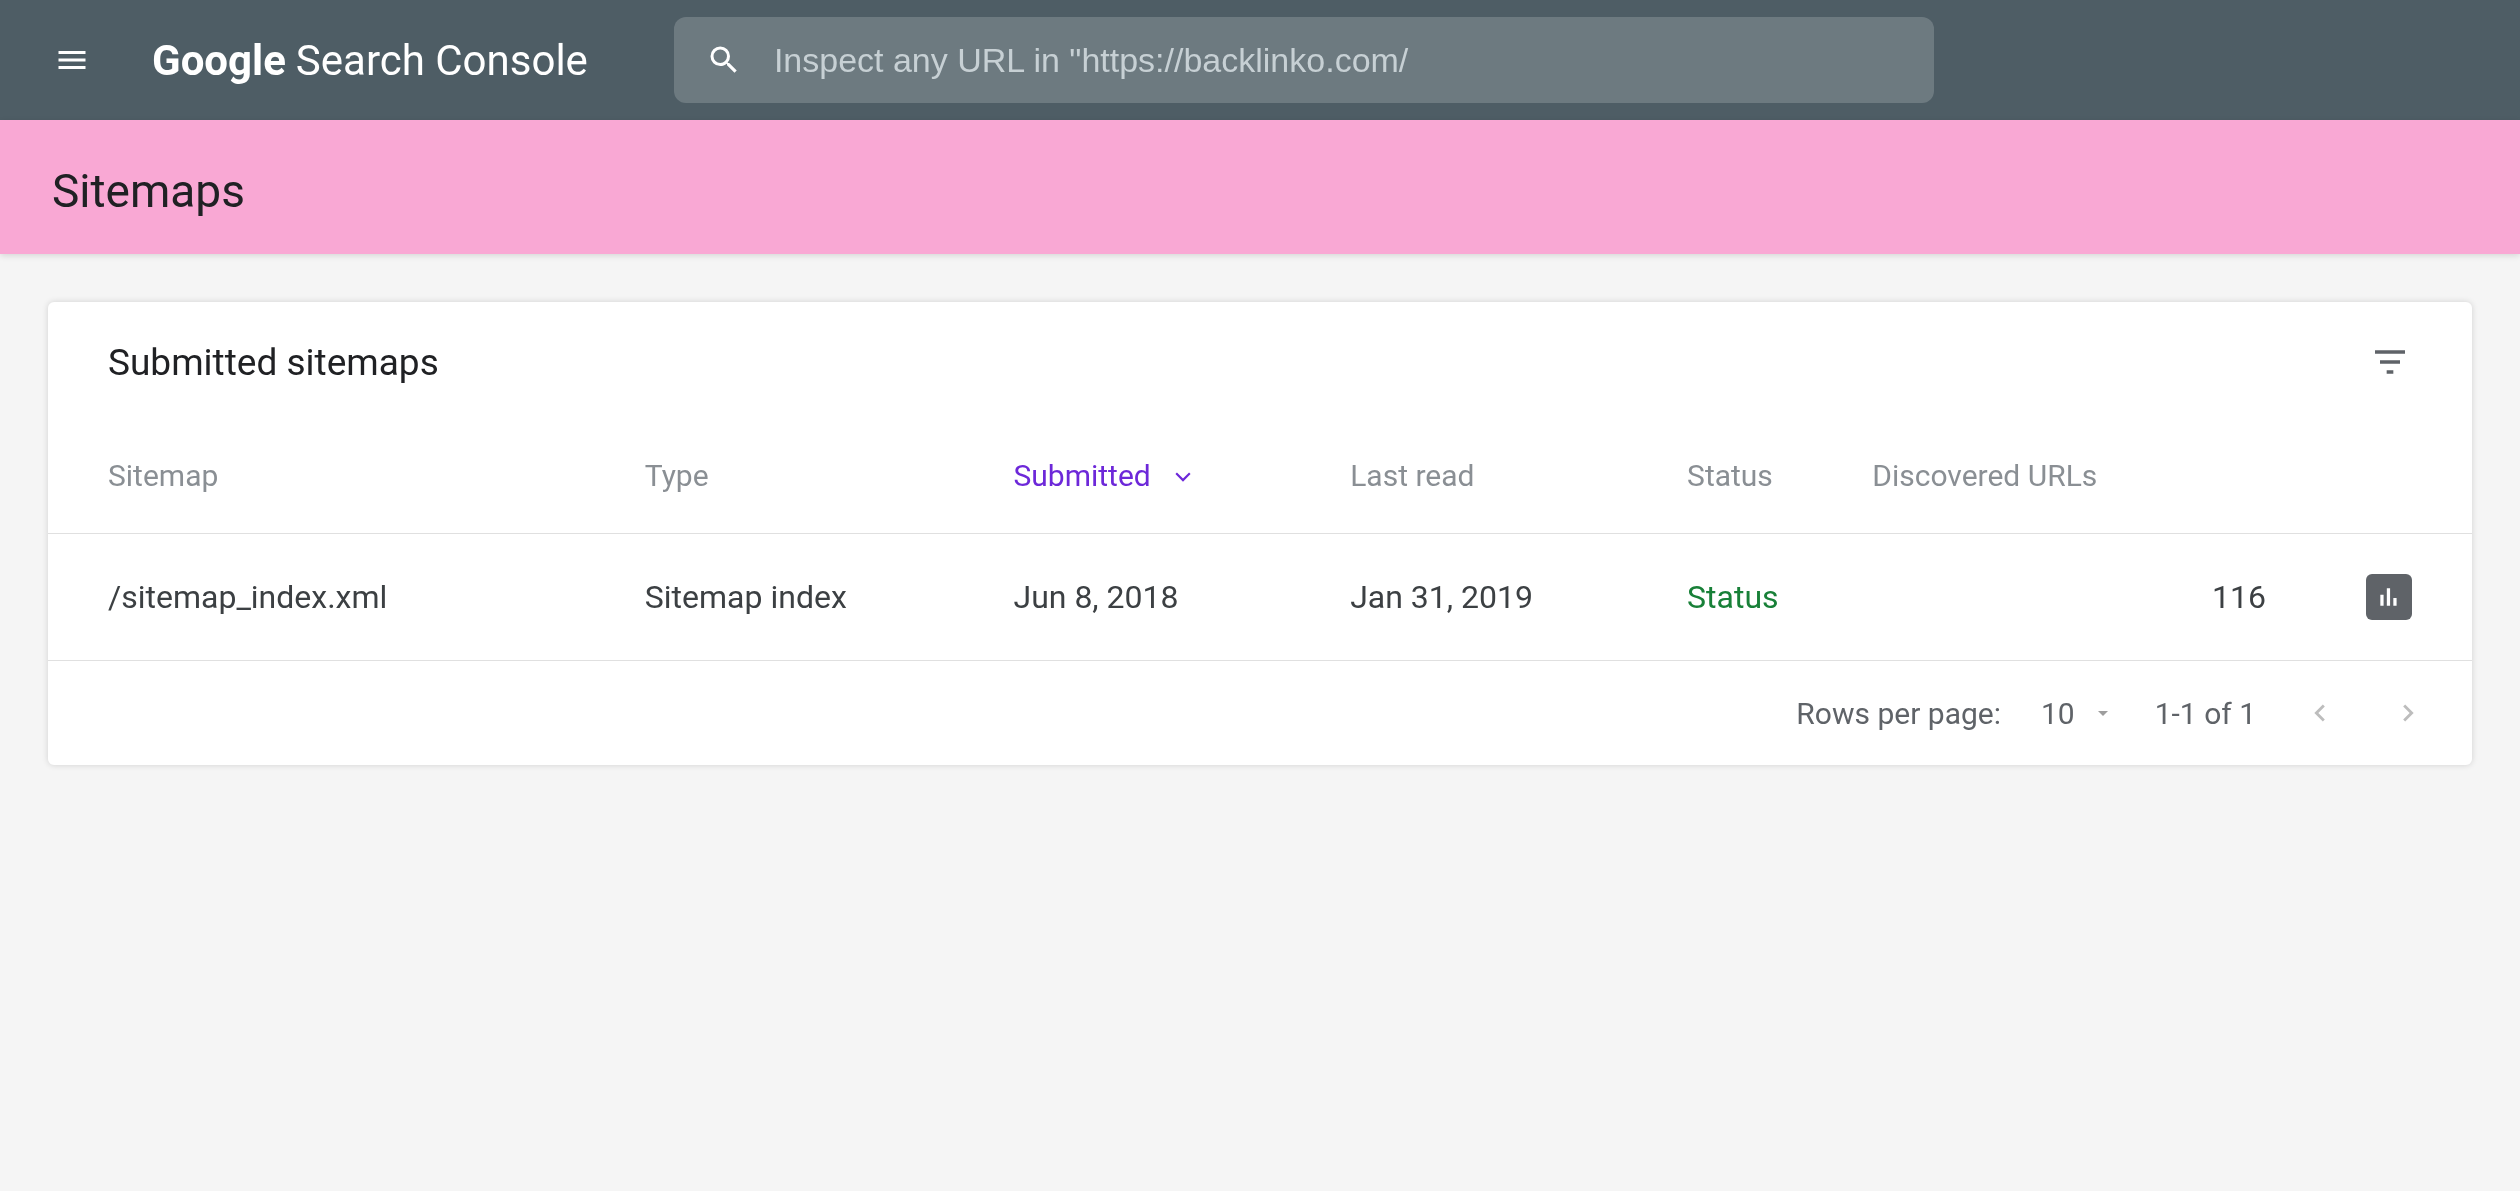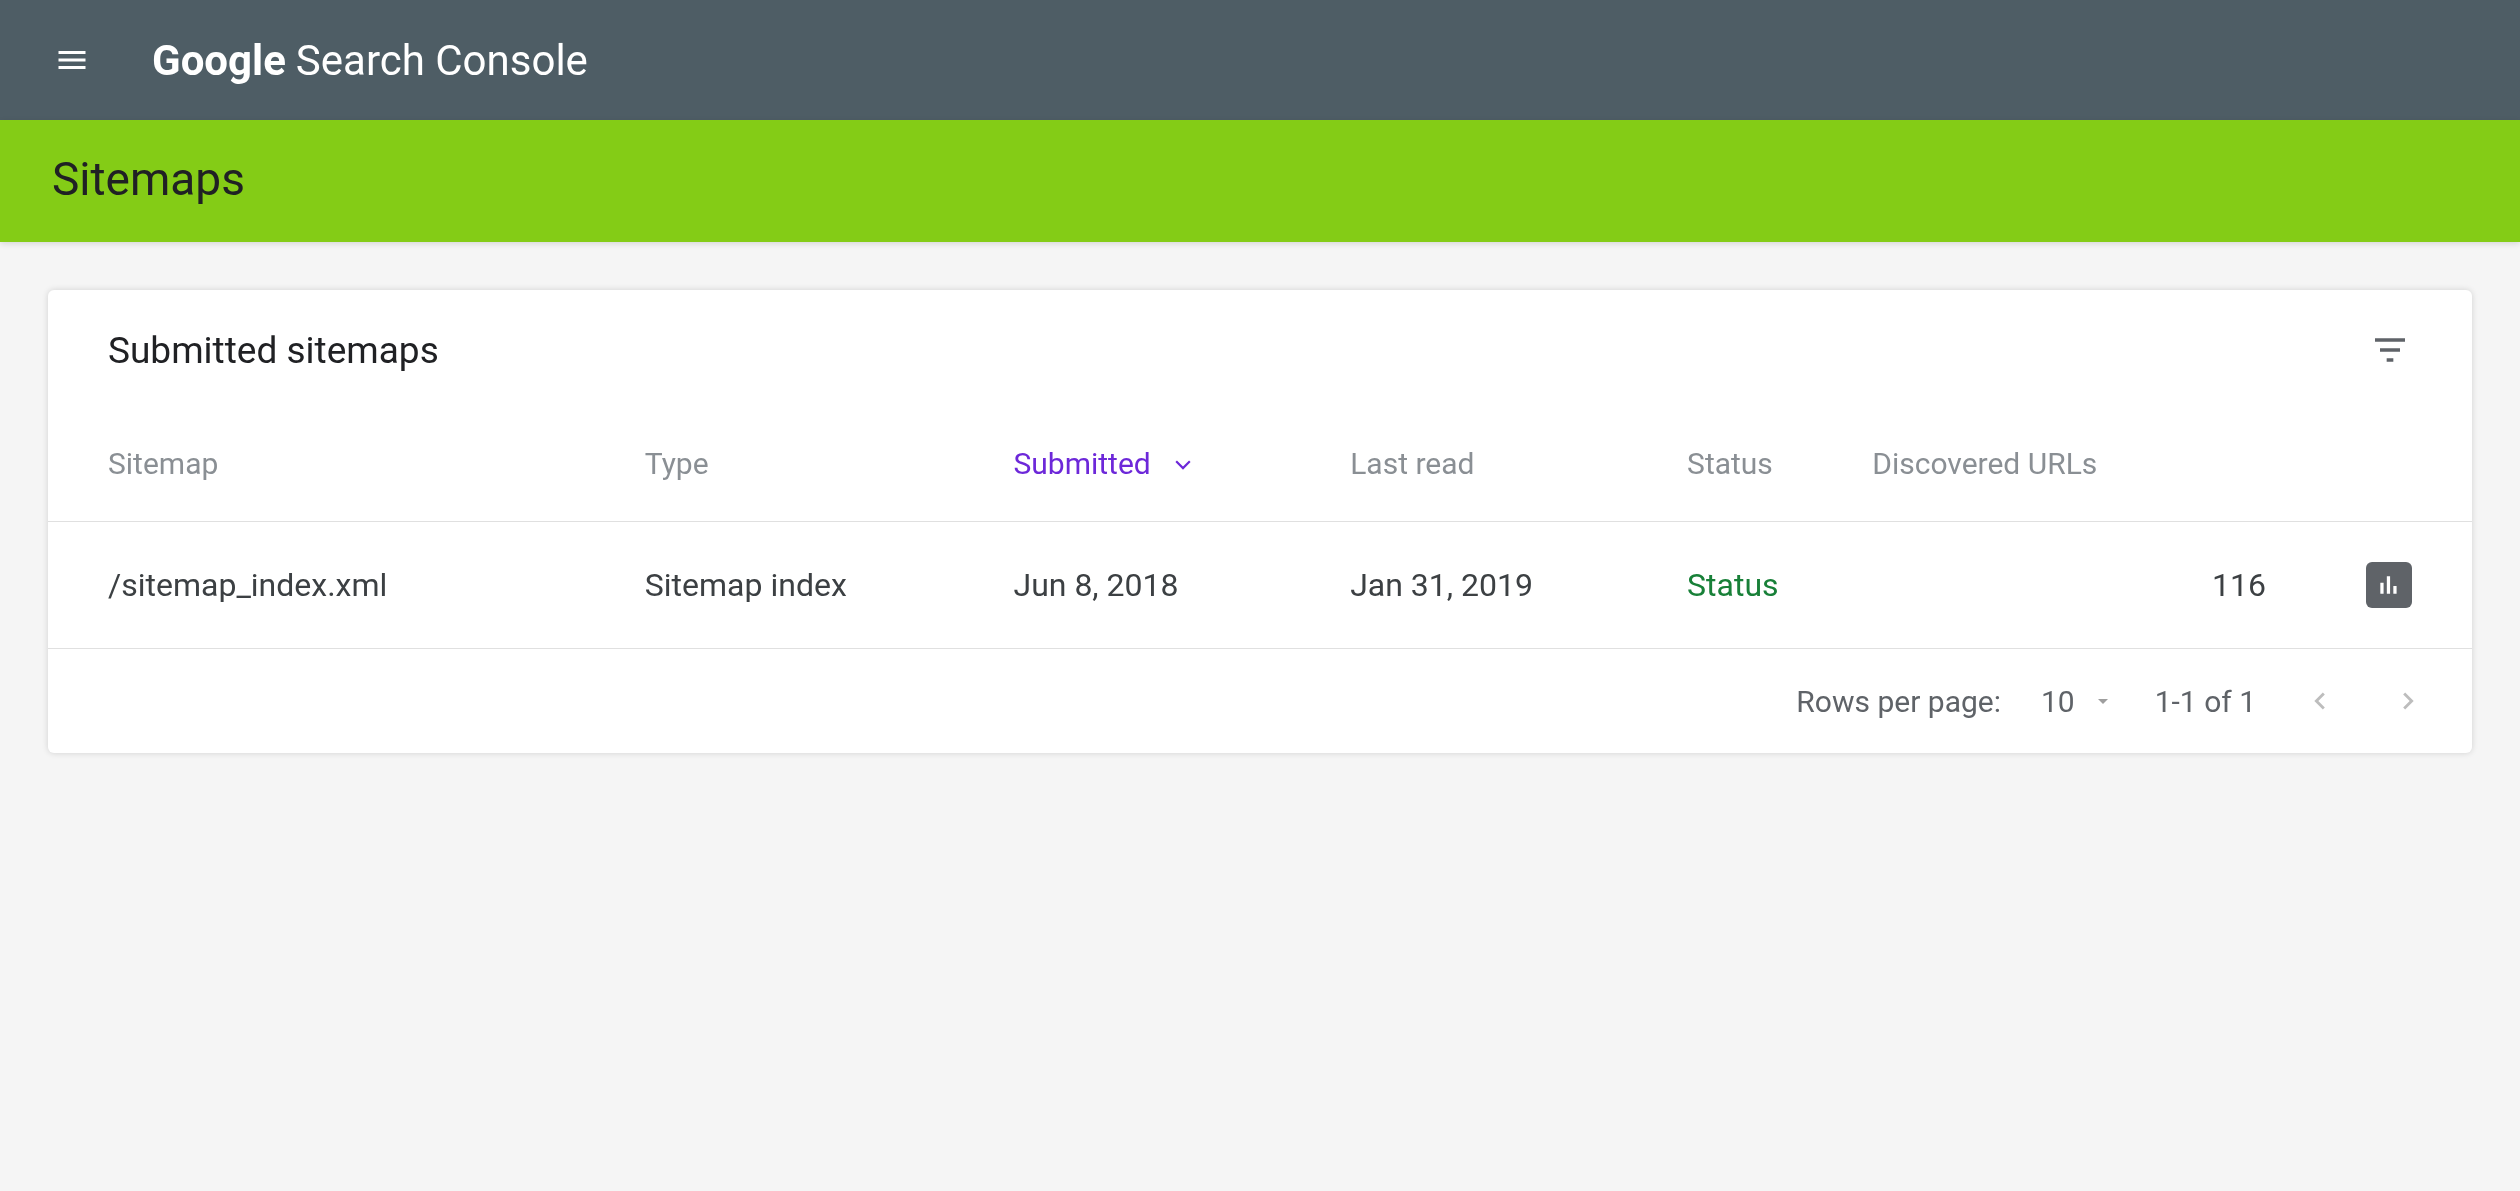--- a/index.html
+++ b/index.html
@@ -49,22 +49,22 @@
     flex: 1;
     background: transparent;
     border: none;
     outline: none;
     color: #fff;
     font-size: 34px;
   }
   .search-input::placeholder { color: #c7d0d4; }
 
   .page-title-bar {
-    background: #84cc16;
-    padding: 32px 52px 36px;
+    background: #f9a8d4;
+    padding: 44px 52px 36px;
     box-shadow: 0 2px 6px rgba(0,0,0,0.12);
   }
   .page-title {
     font-size: 46px;
     font-weight: 400;
     color: #202124;
   }
 
   .content {
     padding: 48px;
@@ -162,20 +162,26 @@
 <div class="header">
   <div class="menu-btn">
     <svg width="36" height="36" viewBox="0 0 24 24" fill="currentColor">
         <path d="M3 6h18v2H3V6zm0 5h18v2H3v-2zm0 5h18v2H3v-2z"></path>
       </svg>
   </div>
   <div class="logo">
     <span class="bold">Google</span>
     <span style="width:10px"></span>
     <span>Search Console</span>
+  </div>
+  <div class="search-wrap">
+    <svg width="36" height="36" viewBox="0 0 24 24" fill="currentColor">
+        <path d="M15.5 14h-.79l-.28-.27A6.471 6.471 0 0016 9.5 6.5 6.5 0 109.5 16c1.61 0 3.09-.59 4.23-1.57l.27.28v.79l5 4.99L20.49 19l-4.99-5zM9.5 14A4.5 4.5 0 119.5 5a4.5 4.5 0 010 9z"></path>
+      </svg>
+    <input class="search-input" type="text" placeholder="Inspect any URL in &quot;https://backlinko.com/" style="">
   </div>
 </div>
 
 <div class="page-title-bar">
   <h1 class="page-title">Sitemaps</h1>
 </div>
 
 <div class="content">
   <div class="card">
     <div class="card-header">

